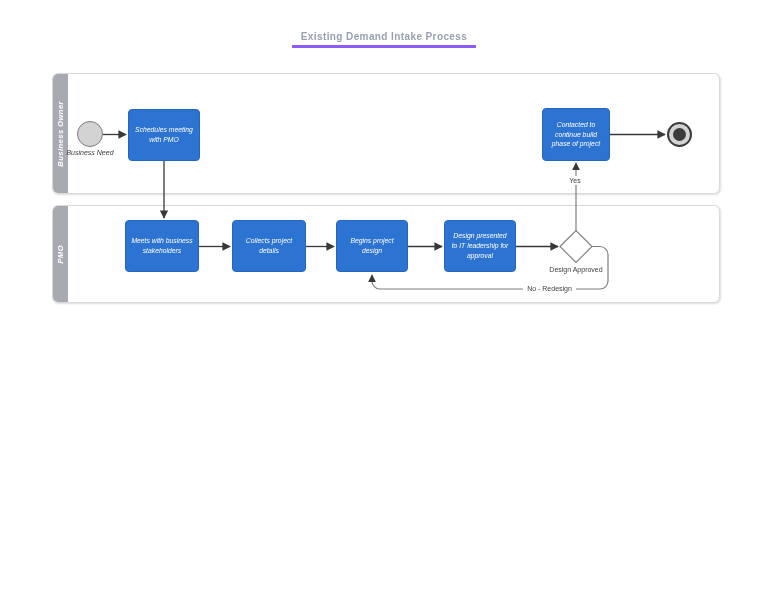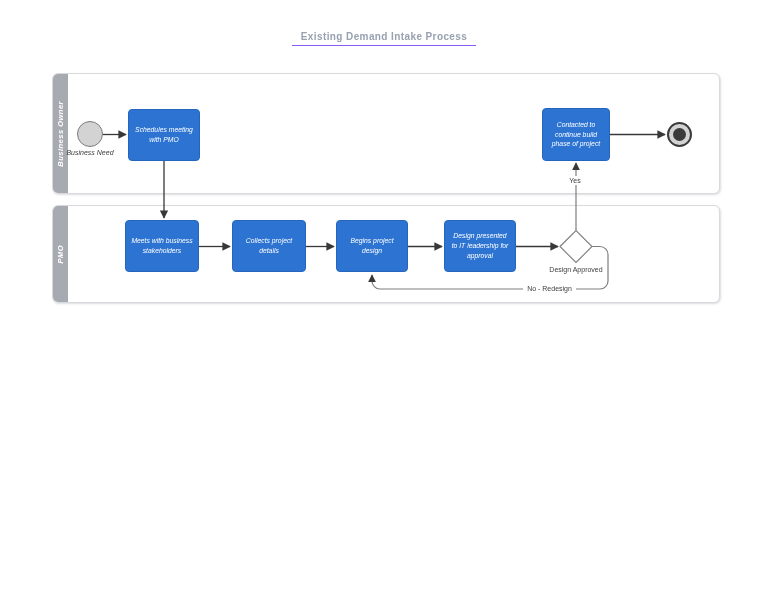--- a/index.html
+++ b/index.html
@@ -2,21 +2,21 @@
 <html><head>
 <meta charset="utf-8">
 <style>
   html,body{margin:0;padding:0;background:#ffffff;width:768px;height:594px;overflow:hidden;
     font-family:"Liberation Sans", sans-serif;}
   .canvas{position:relative;width:768px;height:594px;background:#ffffff;}
 
   
   .title-wrap{position:absolute;top:26px;left:0;width:768px;text-align:center;z-index:5;}
   .diagram-title{display:inline-block;font-size:10px;font-weight:bold;letter-spacing:.4px;
-    color:#98a1b0;padding:0 9px 3px 9px;border-bottom:1px solid #8b5cf6;}
+    color:#98a1b0;padding:0 9px 3px 9px;border-bottom:3px solid #8b5cf6;}
 
   
   .lane{position:absolute;background:#ffffff;border:1px solid #d8dade;border-radius:6px;
     box-shadow:1px 1px 2px rgba(120,125,132,.25);z-index:1;}
   .lane-bar{position:absolute;left:0;top:0;bottom:0;width:15px;background:#a7abb1;
     border-radius:5px 0 0 5px;display:flex;align-items:center;justify-content:center;}
   .lane-bar span{writing-mode:vertical-rl;transform:rotate(180deg);color:#ffffff;
     font-size:7.5px;font-weight:bold;font-style:italic;letter-spacing:.5px;white-space:nowrap;}
   .lane-business{left:52px;top:73px;width:666px;height:119px;}
   .lane-pmo{left:52px;top:205px;width:666px;height:96px;}

